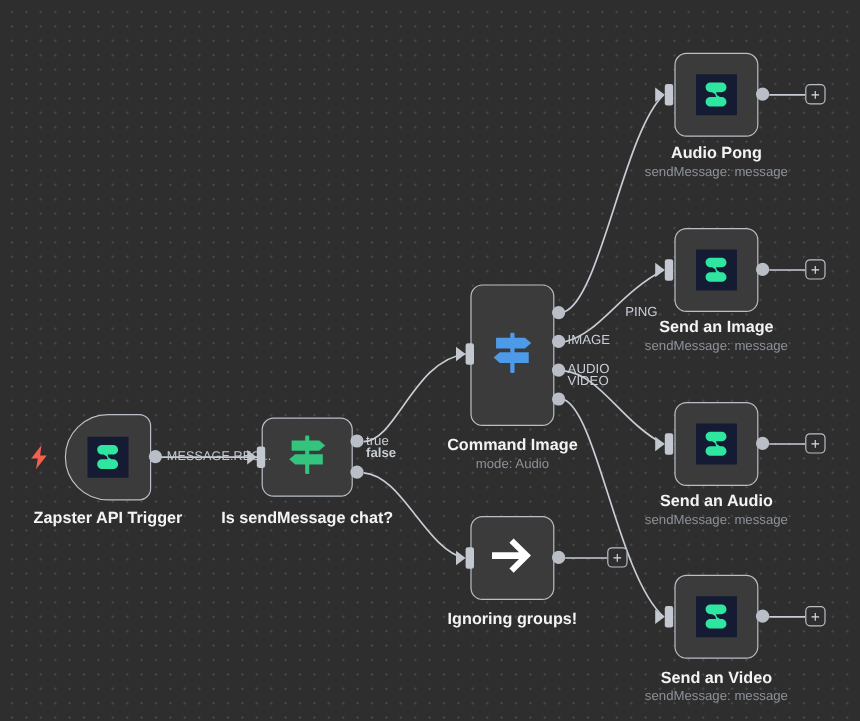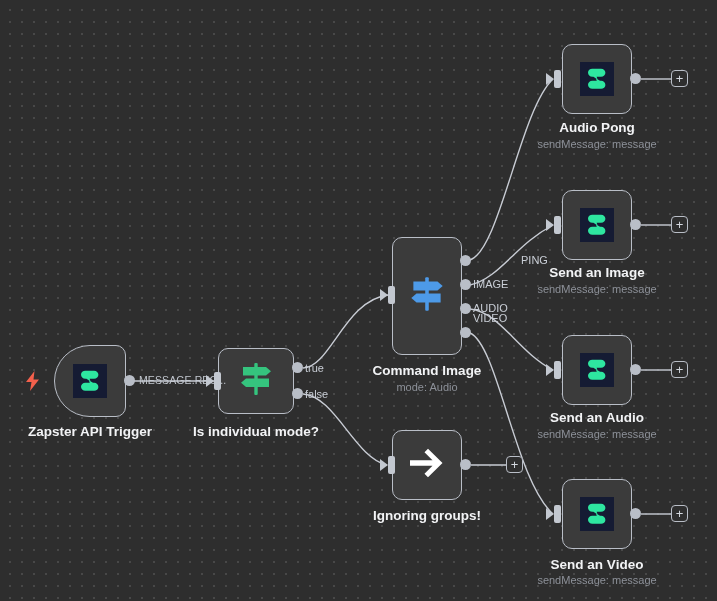--- a/index.html
+++ b/index.html
@@ -201,25 +201,25 @@
   <div class="port-in" style="left:214px; top:372px;"></div>
   <div class="node" style="left:218px; top:348px; width:76px; height:66px;">
     <span class="signpost-icon">
       <svg width="42" height="40" viewBox="0 0 42 40" xmlns="http://www.w3.org/2000/svg">
         <rect x="19.3" y="4" width="3.4" height="32" rx="1" fill="#35c47e"></rect>
         <path d="M8 8 H31 L36 12.3 L31 16.6 H8 Z" fill="#35c47e"></path>
         <path d="M34 19.5 H11 L6 23.8 L11 28.1 H34 Z" fill="#35c47e"></path>
       </svg>
     </span>
   </div>
-  <div class="node-label" style="left:256px; top:424px;">Is individual mode?</div>
+  <div class="node-label" style="left:256px; top:424px;">Is sendMessage chat?</div>
   <div class="port-out" style="left:292px; top:362px;"></div>
   <div class="port-label" style="left:305px; top:362px;">true</div>
   <div class="port-out" style="left:292px; top:388px;"></div>
-  <div class="port-label" style="left:305px; top:388px;">false</div>
+  <div class="port-label" style="left:305px; top:372px;font-weight:bold;">false</div>
 
   <div class="port-in-arrow" style="left:380px; top:289px;"></div>
   <div class="port-in" style="left:388px; top:286px;"></div>
   <div class="node" style="left:392px; top:237px; width:70px; height:118px;">
     <span class="signpost-icon">
       <svg width="44" height="42" viewBox="0 0 42 40" xmlns="http://www.w3.org/2000/svg">
         <rect x="19.3" y="4" width="3.4" height="32" rx="1" fill="#4d9ae8"></rect>
         <path d="M8 8 H31 L36 12.3 L31 16.6 H8 Z" fill="#4d9ae8"></path>
         <path d="M34 19.5 H11 L6 23.8 L11 28.1 H34 Z" fill="#4d9ae8"></path>
       </svg>

